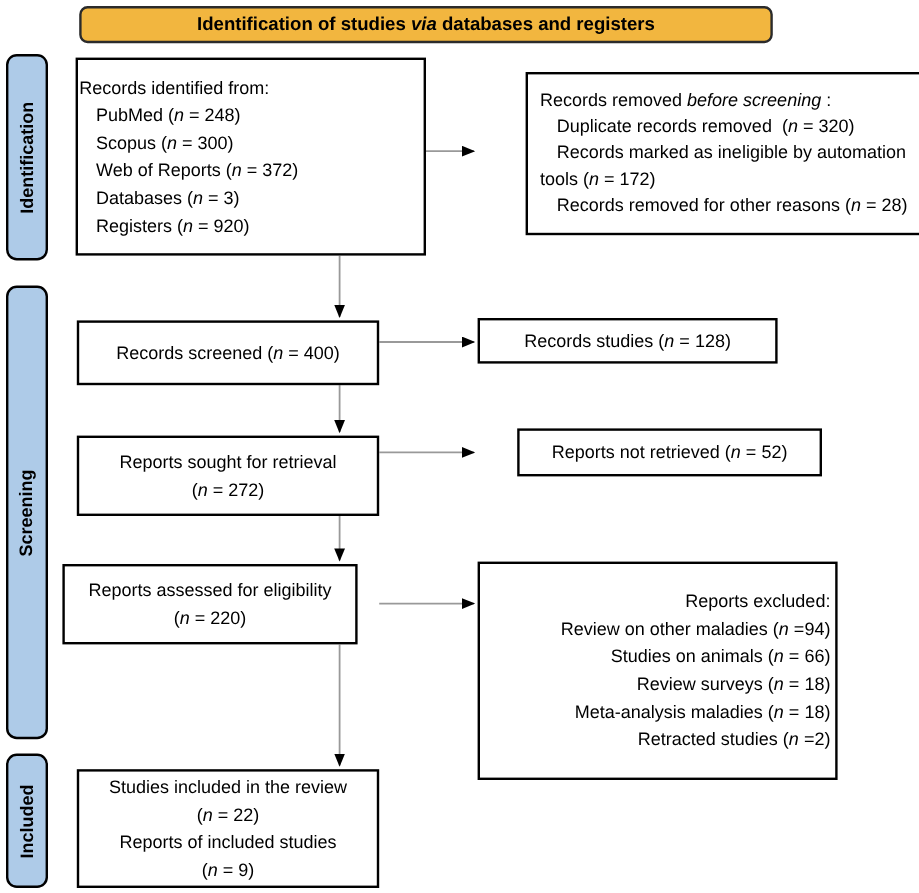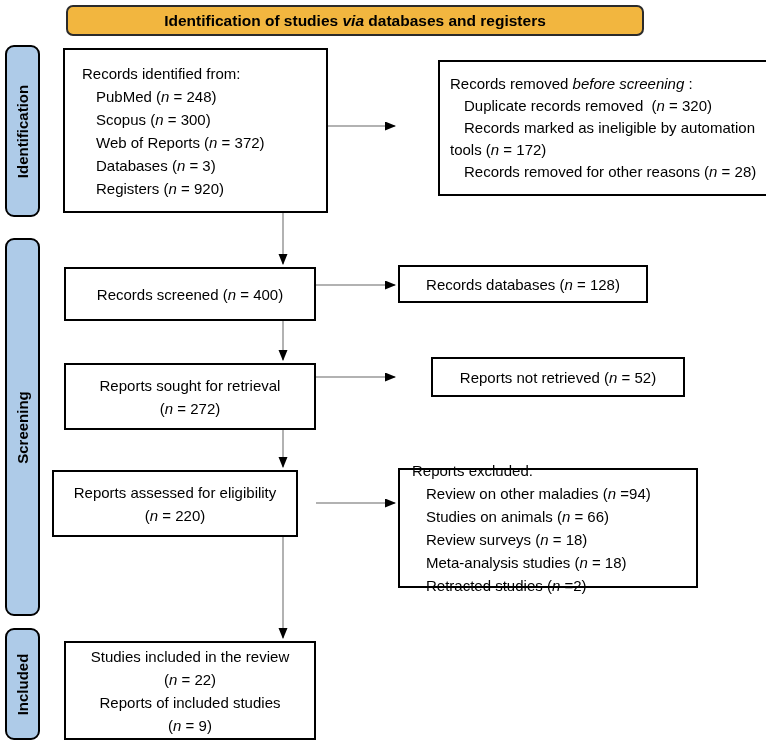--- a/index.html
+++ b/index.html
@@ -52,28 +52,28 @@
     display:flex;flex-direction:column;justify-content:center;
     font-size:15px;line-height:23px;
   }
   .align-center{text-align:center;}
   .align-left{text-align:left;}
   .line{white-space:pre-wrap;}
   .line.indent{padding-left:14px;}
   .it{font-style:italic;}
   .b{font-weight:bold;}
 
-  #box-records-identified{left:63px;top:48px;width:265px;height:165px;padding-left:17px;padding-right:6px;}
+  #box-records-identified{left:63px;top:48px;width:292px;height:165px;padding-left:1px;padding-right:6px;}
   #box-records-removed{left:398px;top:60px;width:362px;height:136px;padding-left:10px;padding-right:4px;line-height:22px;margin-left:40px;}
   #box-records-screened{left:64px;top:267px;width:252px;height:54px;}
   #box-records-excluded{left:398px;top:265px;width:250px;height:38px;}
   #box-reports-sought{left:64px;top:363px;width:252px;height:67px;}
   #box-reports-not-retrieved{left:398px;top:357px;width:254px;height:40px;margin-left:33px;}
   #box-reports-assessed{left:52px;top:470px;width:246px;height:67px;}
-  #box-reports-excluded{left:398px;top:468px;width:300px;height:120px;padding-left:12px;padding-right:4px;}
+  #box-reports-excluded{left:398px;top:468px;width:300px;height:182px;padding-left:12px;padding-right:4px;align-items:flex-end;}
   #box-studies-included{left:64px;top:641px;width:252px;height:99px;}
 </style>
 </head>
 <body>
 
 <div id="canvas">
 
   <svg class="connectors" viewBox="0 0 766 744" xmlns="http://www.w3.org/2000/svg">
     <defs>
       <marker id="ah" markerUnits="userSpaceOnUse" markerWidth="12" markerHeight="10" refX="10" refY="4.5" orient="auto">
@@ -116,39 +116,39 @@
       <div class="line"><span>Records removed </span><span class="it">before screening</span><span> :</span></div>
       <div class="line indent"><span>Duplicate records removed  (</span><span class="it">n</span><span> = 320)</span></div>
       <div class="line indent"><span>Records marked as ineligible by automation</span></div>
       <div class="line"><span>tools (</span><span class="it">n</span><span> = 172)</span></div>
       <div class="line indent"><span>Records removed for other reasons (</span><span class="it">n</span><span> = 28)</span></div>
     </div>
   <div class="box align-center" id="box-records-screened">
       <div class="line"><span>Records screened (</span><span class="it">n</span><span> = 400)</span></div>
     </div>
   <div class="box align-center" id="box-records-excluded">
-      <div class="line"><span>Records databases (</span><span class="it">n</span><span> = 128)</span></div>
+      <div class="line"><span>Records studies (</span><span class="it">n</span><span> = 128)</span></div>
     </div>
   <div class="box align-center" id="box-reports-sought">
       <div class="line"><span>Reports sought for retrieval</span></div>
       <div class="line"><span>(</span><span class="it">n</span><span> = 272)</span></div>
     </div>
   <div class="box align-center" id="box-reports-not-retrieved">
       <div class="line"><span>Reports not retrieved (</span><span class="it">n</span><span> = 52)</span></div>
     </div>
   <div class="box align-center" id="box-reports-assessed">
       <div class="line"><span>Reports assessed for eligibility</span></div>
       <div class="line"><span>(</span><span class="it">n</span><span> = 220)</span></div>
     </div>
   <div class="box align-left" id="box-reports-excluded">
       <div class="line"><span>Reports excluded:</span></div>
       <div class="line indent"><span>Review on other maladies (</span><span class="it">n</span><span> =94)</span></div>
       <div class="line indent"><span>Studies on animals (</span><span class="it">n</span><span> = 66)</span></div>
       <div class="line indent"><span>Review surveys (</span><span class="it">n</span><span> = 18)</span></div>
-      <div class="line indent"><span>Meta-analysis studies (</span><span class="it">n</span><span> = 18)</span></div>
+      <div class="line indent"><span>Meta-analysis maladies (</span><span class="it">n</span><span> = 18)</span></div>
       <div class="line indent"><span>Retracted studies (</span><span class="it">n</span><span> =2)</span></div>
     </div>
   <div class="box align-center" id="box-studies-included">
       <div class="line"><span>Studies included in the review</span></div>
       <div class="line"><span>(</span><span class="it">n</span><span> = 22)</span></div>
       <div class="line"><span>Reports of included studies</span></div>
       <div class="line"><span>(</span><span class="it">n</span><span> = 9)</span></div>
     </div>
 
 </div>

